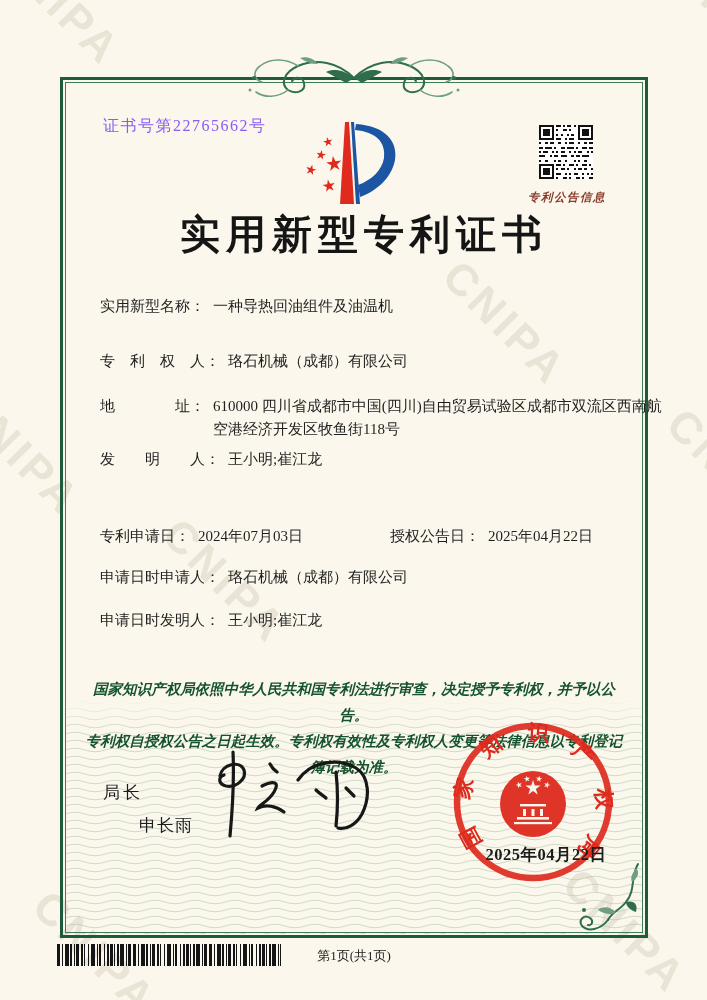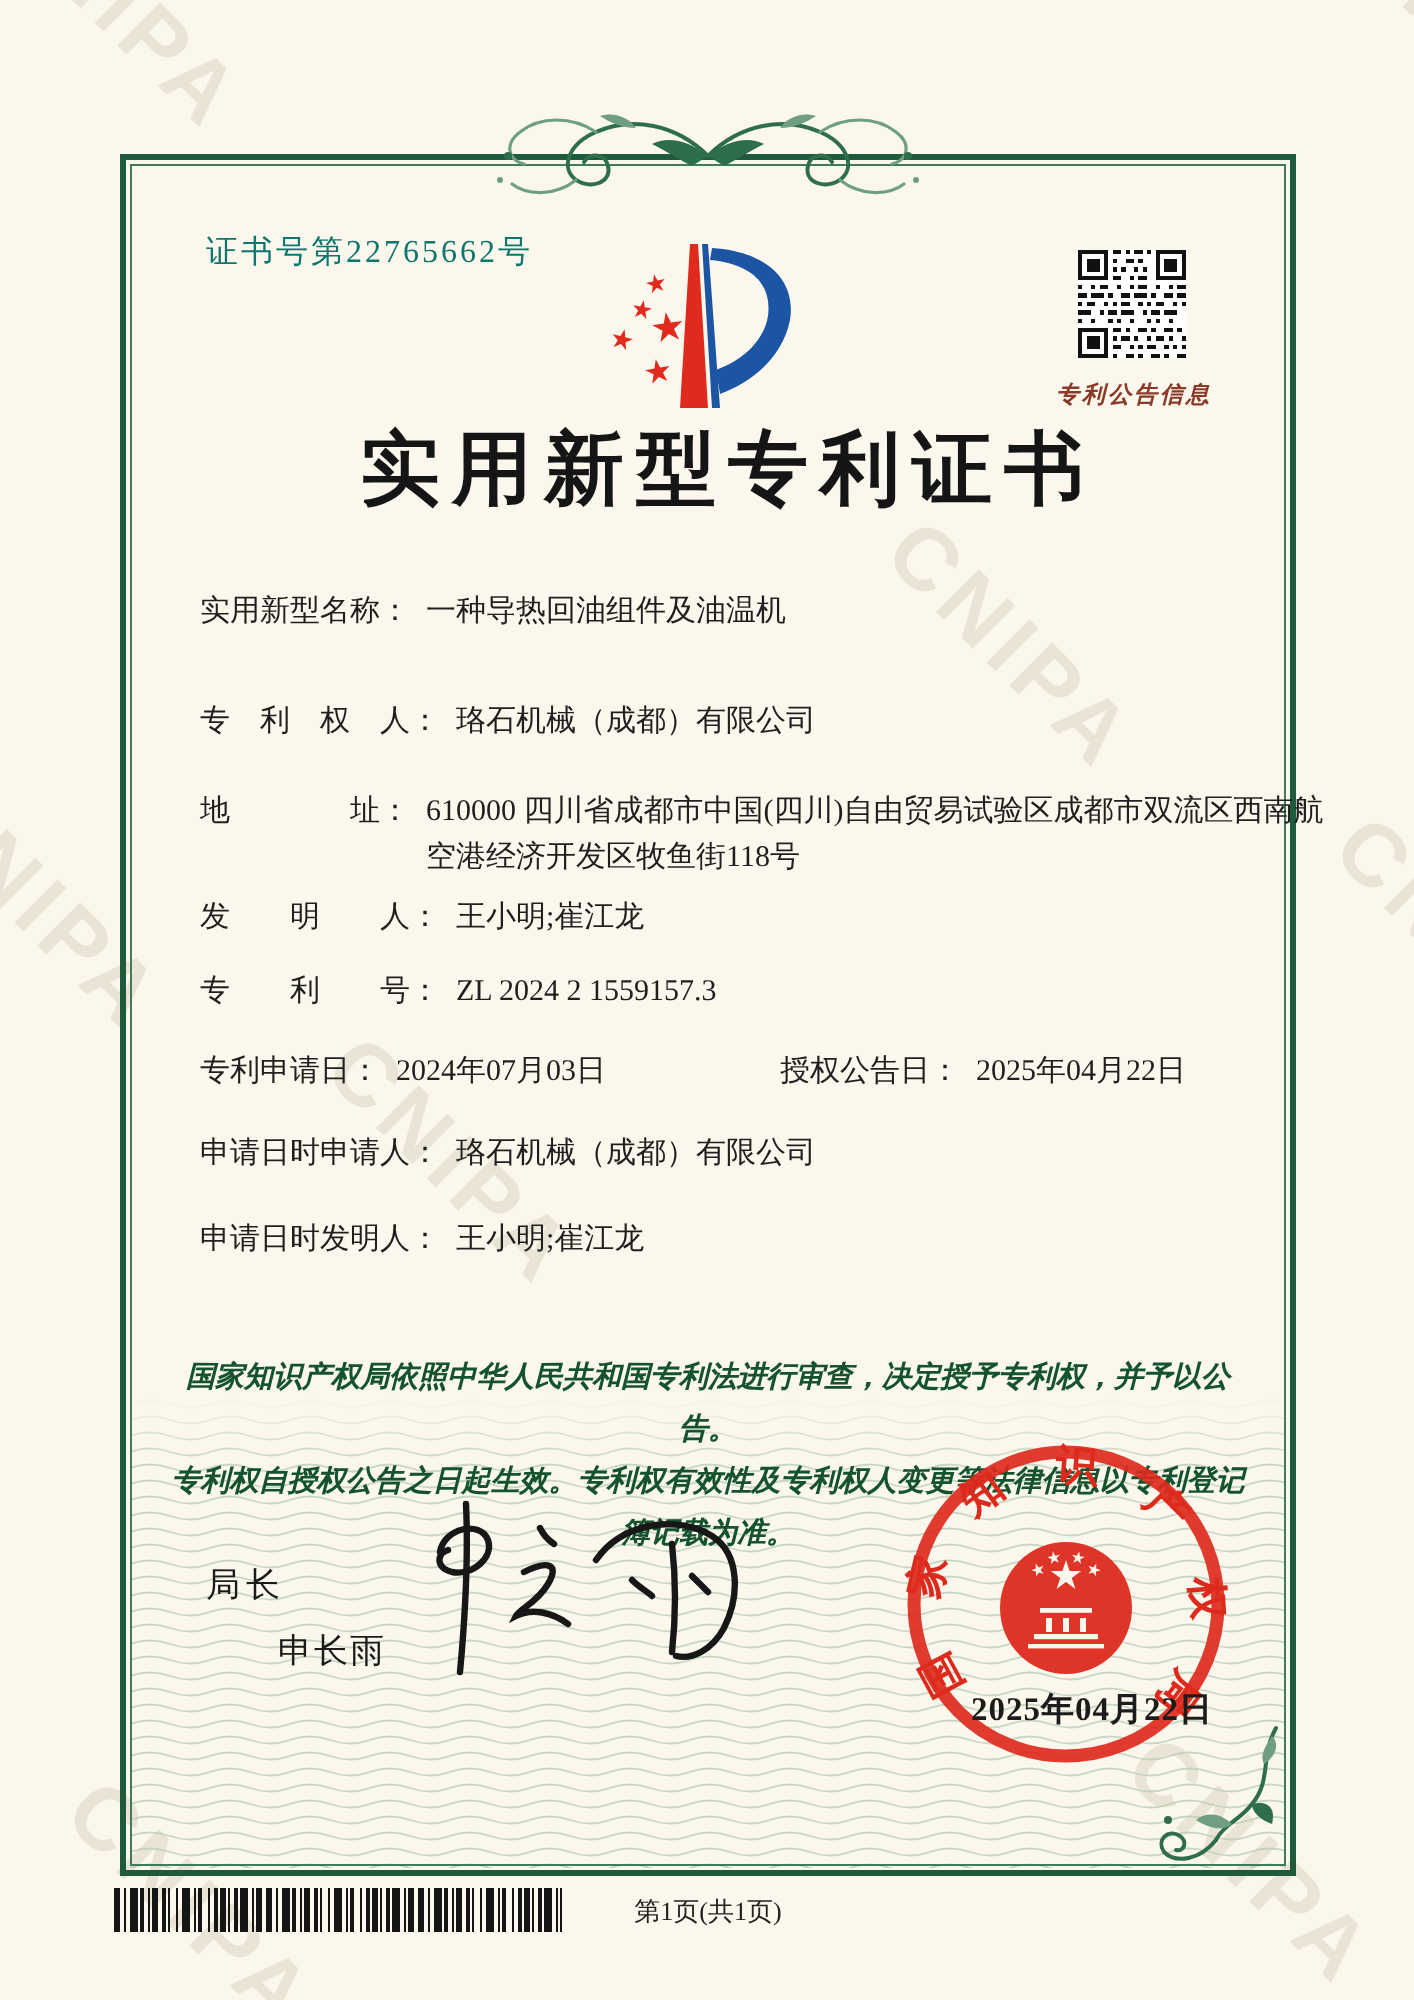--- a/index.html
+++ b/index.html
@@ -19,21 +19,21 @@
   .frame-inner{position:absolute;inset:2px;border:1px solid #3f7d58;}
   .guilloche{position:absolute;left:2px;top:618px;z-index:0;
              -webkit-mask-image:linear-gradient(to bottom,transparent,#000 14%);
              mask-image:linear-gradient(to bottom,transparent,#000 14%);}
 
   .ornament{position:absolute;z-index:2;}
   .top-orn{left:234px;top:50px;}
   .corner-orn{left:576px;top:860px;}
 
   
-  .certno{position:absolute;z-index:3;left:103px;top:116px;font-size:16px;letter-spacing:1.5px;color:#0f766e;}
+  .certno{position:absolute;z-index:3;left:103px;top:116px;font-size:16px;letter-spacing:1.5px;color:#8b5cf6;}
   .logo{position:absolute;z-index:3;left:298px;top:104px;}
   .qr{position:absolute;z-index:3;left:539px;top:125px;}
   .qrcap{position:absolute;z-index:3;left:524px;top:190px;width:86px;text-align:center;
          font-size:11.5px;font-style:italic;letter-spacing:1.5px;color:#8a3a28;font-weight:bold;}
   .title{position:absolute;z-index:3;left:60px;right:59px;top:207px;text-align:center;
          font-size:40px;font-weight:bold;letter-spacing:6px;color:#151515;padding-left:20px;}
 
   .row{position:absolute;z-index:3;left:100px;font-size:15px;line-height:23px;color:#1f1f1f;white-space:nowrap;}
   .row .vl{margin-left:8px;}
   .row .wrap{white-space:normal;display:inline-block;width:452px;vertical-align:top;}
@@ -152,23 +152,20 @@
     <span class="lb">专　利　权　人：</span><span class="vl">珞石机械（成都）有限公司</span>
   </div>
   <div class="row" style="top:295px">
     <span class="lb">实用新型名称：</span><span class="vl">一种导热回油组件及油温机</span>
   </div>
   <div class="row" style="top:395px">
     <span class="lb">地　　　　址：</span><span class="vl wrap">610000 四川省成都市中国(四川)自由贸易试验区成都市双流区西南航空港经济开发区牧鱼街118号</span>
   </div>
   <div class="row" style="top:448px">
     <span class="lb">发　　明　　人：</span><span class="vl">王小明;崔江龙</span>
-  </div>
-  <div class="row" style="top:485px">
-    <span class="lb">专　　利　　号：</span><span class="vl">ZL 2024 2 1559157.3</span>
   </div>
   <div class="row" style="top:525px">
     <span class="lb">专利申请日：</span><span class="vl">2024年07月03日</span>
   </div>
   <div class="row rcol" style="top:525px">
     <span class="lb">授权公告日：</span><span class="vl">2025年04月22日</span>
   </div>
   <div class="row" style="top:566px">
     <span class="lb">申请日时申请人：</span><span class="vl">珞石机械（成都）有限公司</span>
   </div>

